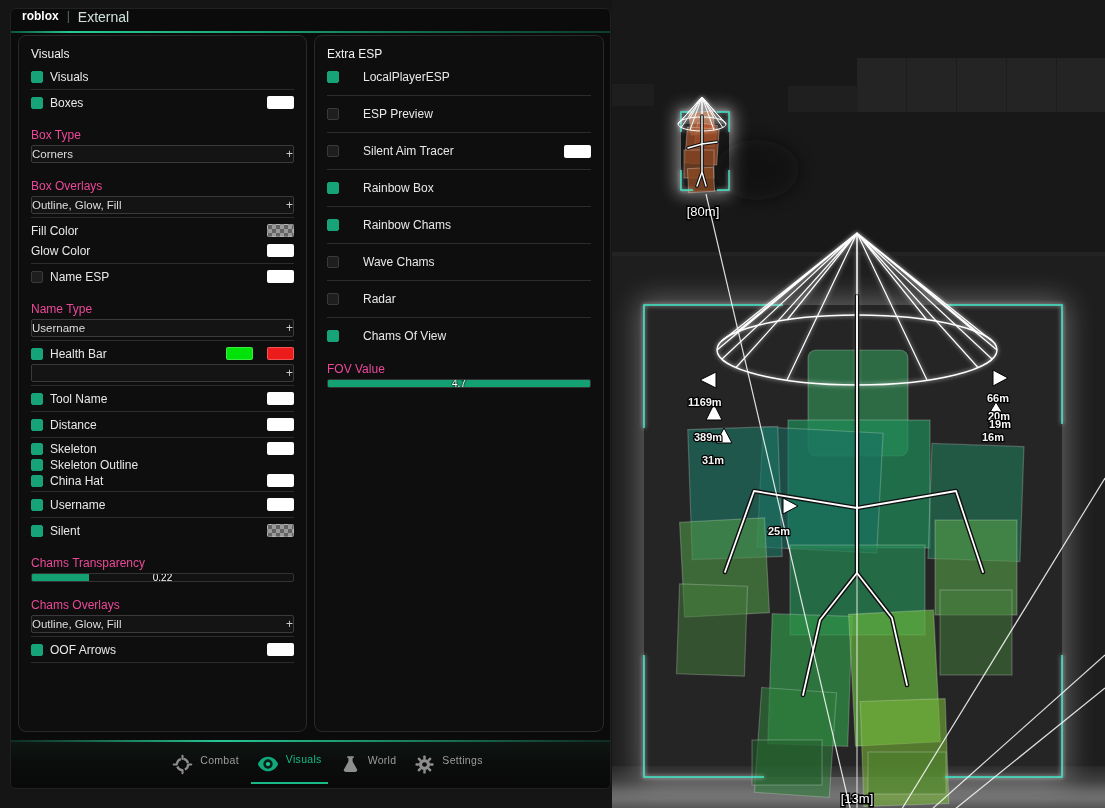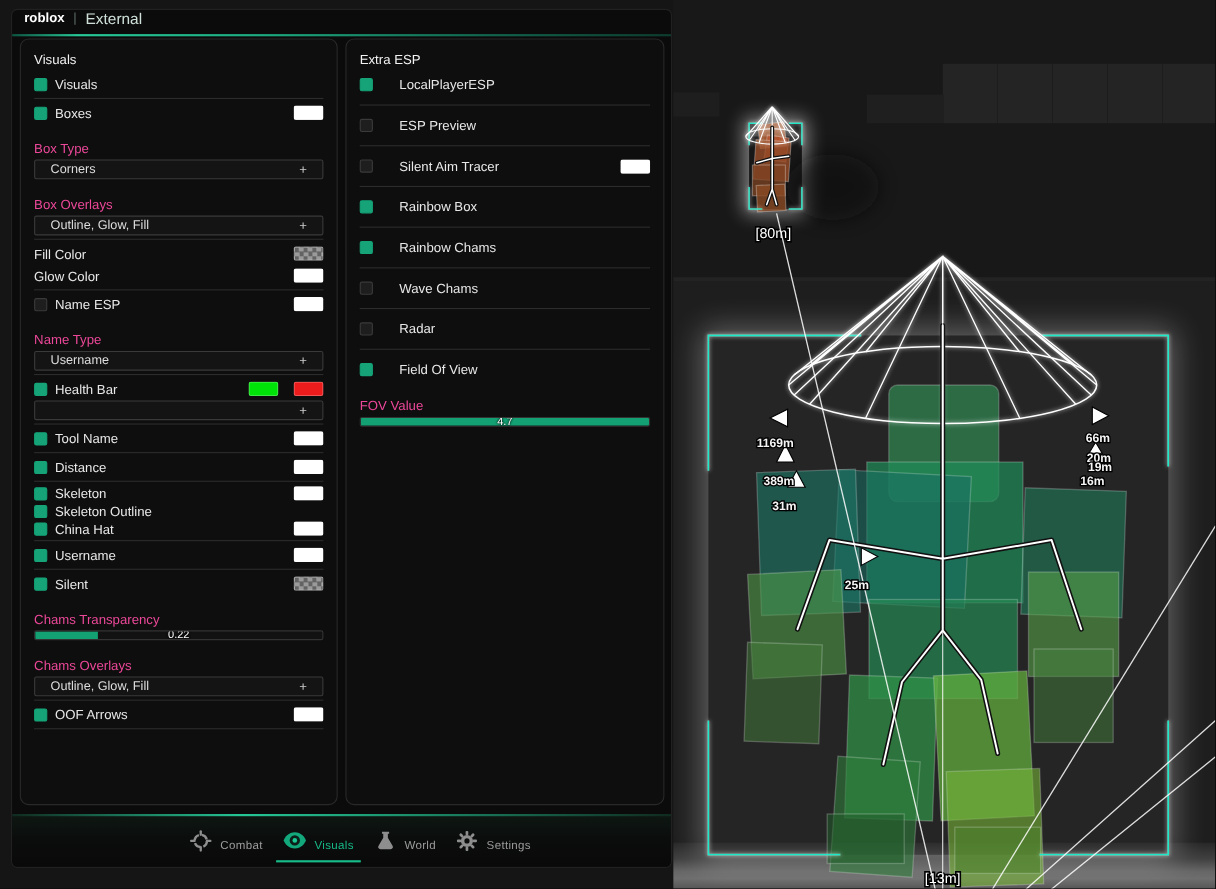--- a/index.html
+++ b/index.html
@@ -46,36 +46,36 @@
   .flabel{color:#ec4899;font-size:12px;height:15px;margin:16px 0 2px 0;}
   .chk{width:12px;height:12px;border-radius:2px;background:#1e1e1e;border:1px solid #3a3a3a;flex:none;}
   .chk.on{background:#15a377;border-color:#15a377;}
   .sw{width:27px;height:13px;border-radius:2px;background:#ffffff;margin-left:auto;flex:none;
       border:1px solid rgba(255,255,255,.25);}
   .sw.green{background:#00e308;margin-left:auto;}
   .sw.red{background:#ed1c1c;margin-left:7px;}
   .sw.checker{background:conic-gradient(#9a9a9a 25%,#636363 0 50%,#9a9a9a 0 75%,#636363 0);
       background-size:8px 8px;}
   .dd{height:18px;margin:1px 0 3px 0;border:1px solid #3a3a3a;border-radius:2px;background:#141414;
-      display:flex;align-items:center;padding:0 14px;color:#dedede;font-size:11.5px;}
+      display:flex;align-items:center;padding:0 0;color:#dedede;font-size:11.5px;}
   .dd .plus{margin-left:auto;color:#cccccc;font-size:12px;}
   .hr{border-top:1px solid #2c2c2c;margin:3px 0;}
   .rp .hr{margin:0 0 8px 0;}
   .slider{position:relative;height:9px;background:#121212;border:1px solid #333333;border-radius:2px;
           margin:2px 0 4px 0;overflow:hidden;padding-left:15px;}
   .slider .fill{position:absolute;left:0;top:0;bottom:0;background:#13a173;}
   .slider .val{position:absolute;inset:0;display:flex;align-items:center;justify-content:center;
           color:#ffffff;font-size:10px;line-height:9px;text-shadow:0 0 2px #000,0 0 2px #000;}
 
   
   .tabbar{position:absolute;left:0;right:0;bottom:0;height:48px;
           background:linear-gradient(180deg,#0e1813 0%,#0b0d0c 45%,#090909 100%);}
   .tab-accent{height:2px;background:linear-gradient(90deg,rgba(30,150,105,.15) 0%,#25c795 35%,#1d9c74 55%,rgba(25,120,85,.2) 100%);}
   .tabs{display:flex;align-items:center;justify-content:center;height:44px;gap:14px;margin-left:34px;}
-  .tab{position:relative;display:flex;align-items:flex-end;gap:7px;padding:0 2px;cursor:default;}
+  .tab{position:relative;display:flex;align-items:flex-start;gap:7px;padding:0 2px;cursor:default;}
   .tab .tlabel{font-size:10.5px;color:#9b9b9b;letter-spacing:.3px;}
   .tab.active .tlabel{color:#17b987;}
   .tab.active::after{content:"";position:absolute;left:-4px;right:-4px;bottom:-9px;height:2px;background:#17b987;}
 </style>
 </head>
 <body>
 
 <div class="stage">
 
   <div class="scene">
@@ -369,21 +369,21 @@
         <div class="hr"></div>
 
         <div class="rrow">
           <span class="chk"></span>
           <span class="lbl">Radar</span>
         </div>
         <div class="hr"></div>
 
         <div class="rrow" style="margin-bottom:2px;">
           <span class="chk on"></span>
-          <span class="lbl">Field Of View</span>
+          <span class="lbl">Chams Of View</span>
         </div>
         <div class="flabel">FOV Value</div>
         <div class="slider">
           <div class="fill" style="width:100%"></div>
           <div class="val">4.7</div>
         </div>
       </div>
     </div>
 
     <div class="tabbar">

